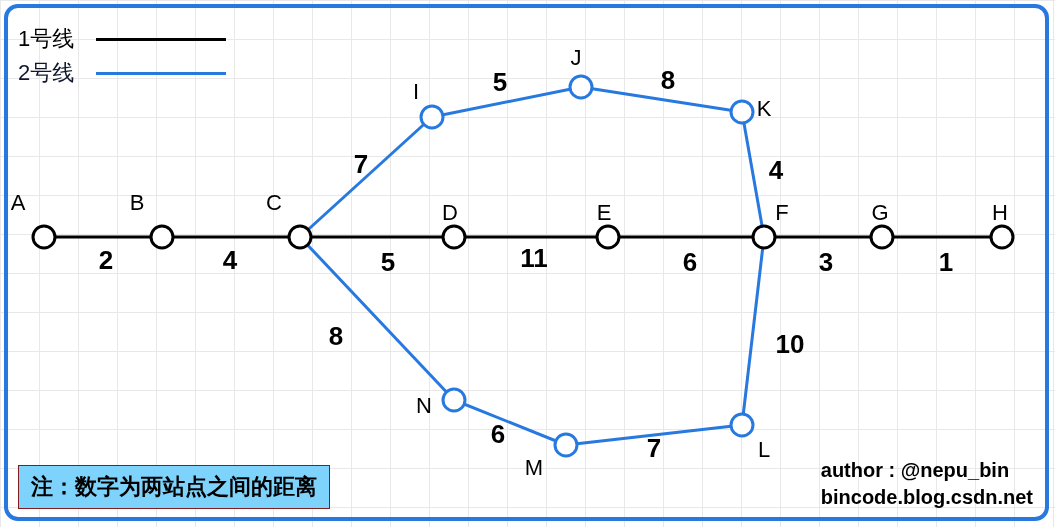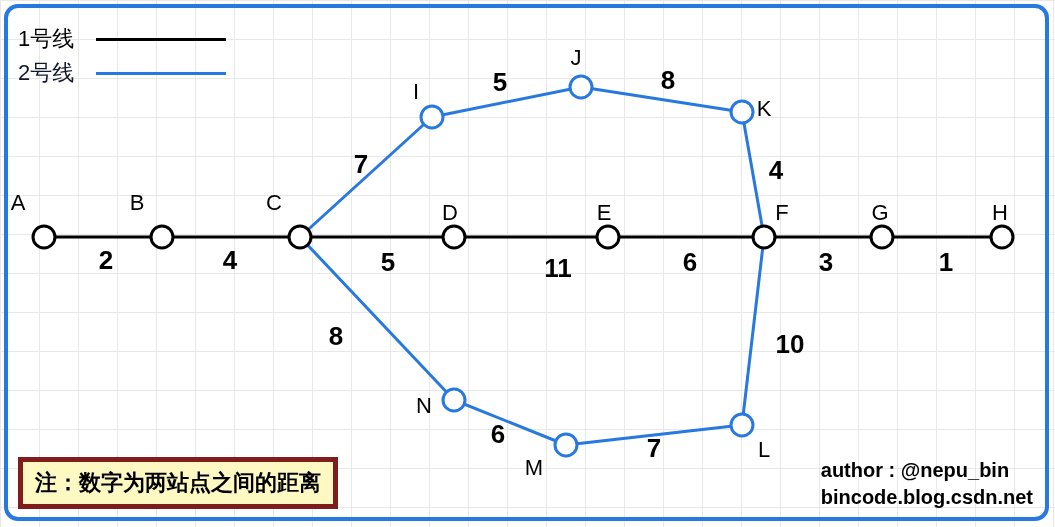--- a/index.html
+++ b/index.html
@@ -10,21 +10,21 @@
       linear-gradient(to bottom,#e8e8e8 1px,transparent 1px);
     background-size:39px 39px}
   .frame{position:absolute;left:4px;top:4px;right:6px;bottom:6px;border:4px solid #2779e0;border-radius:14px}
   svg.graph{position:absolute;inset:0;width:100%;height:100%}
   .node-label{position:absolute;font-size:22px;font-weight:500;color:#000;transform:translate(-50%,-50%)}
   .edge-label{position:absolute;font-size:26px;font-weight:700;color:#000;transform:translate(-50%,-50%)}
   .legend{position:absolute;left:18px;top:22px}
   .legend-row{display:flex;align-items:center;height:34px}
   .legend-text{font-size:22px;font-weight:400;width:78px}
   .legend-line{width:130px;height:0;border-top:3px solid #000}
-  .note-box{position:absolute;left:18px;bottom:18px;border:5px solid #7f1d1d;padding:6px 12px;background:#fef9c3}
+  .note-box{position:absolute;left:18px;bottom:18px;border:1px solid #7f1d1d;padding:6px 12px;background:#7dd3fc}
   .note-text{font-size:22px;font-weight:700;color:#000}
   .author{position:absolute;right:22px;bottom:16px;font-size:20px;font-weight:700;color:#000;line-height:1.35}
 </style>
 </head>
 <body>
 
 <div id="canvas">
   <div class="grid"></div>
   <div class="frame"></div>
 
@@ -56,21 +56,21 @@
       <circle cx="581" cy="87" r="11" fill="#ffffff" stroke="#2779e0" stroke-width="3"></circle>
       <circle cx="742" cy="112" r="11" fill="#ffffff" stroke="#2779e0" stroke-width="3"></circle>
       <circle cx="742" cy="425" r="11" fill="#ffffff" stroke="#2779e0" stroke-width="3"></circle>
       <circle cx="566" cy="445" r="11" fill="#ffffff" stroke="#2779e0" stroke-width="3"></circle>
       <circle cx="454" cy="400" r="11" fill="#ffffff" stroke="#2779e0" stroke-width="3"></circle>
     </svg>
   <div id="labels">
       <div class="edge-label" style="left: 106px; top: 260px;">2</div>
       <div class="edge-label" style="left: 230px; top: 260px;">4</div>
       <div class="edge-label" style="left: 388px; top: 262px;">5</div>
-      <div class="edge-label" style="left: 534px; top: 268px; margin-left: 24px;">11</div>
+      <div class="edge-label" style="left: 534px; top: 258px;">11</div>
       <div class="edge-label" style="left: 690px; top: 262px;">6</div>
       <div class="edge-label" style="left: 826px; top: 262px;">3</div>
       <div class="edge-label" style="left: 946px; top: 262px;">1</div>
       <div class="edge-label" style="left: 361px; top: 164px;">7</div>
       <div class="edge-label" style="left: 500px; top: 82px;">5</div>
       <div class="edge-label" style="left: 668px; top: 80px;">8</div>
       <div class="edge-label" style="left: 776px; top: 170px;">4</div>
       <div class="edge-label" style="left: 790px; top: 344px;">10</div>
       <div class="edge-label" style="left: 654px; top: 448px;">7</div>
       <div class="edge-label" style="left: 498px; top: 434px;">6</div>

